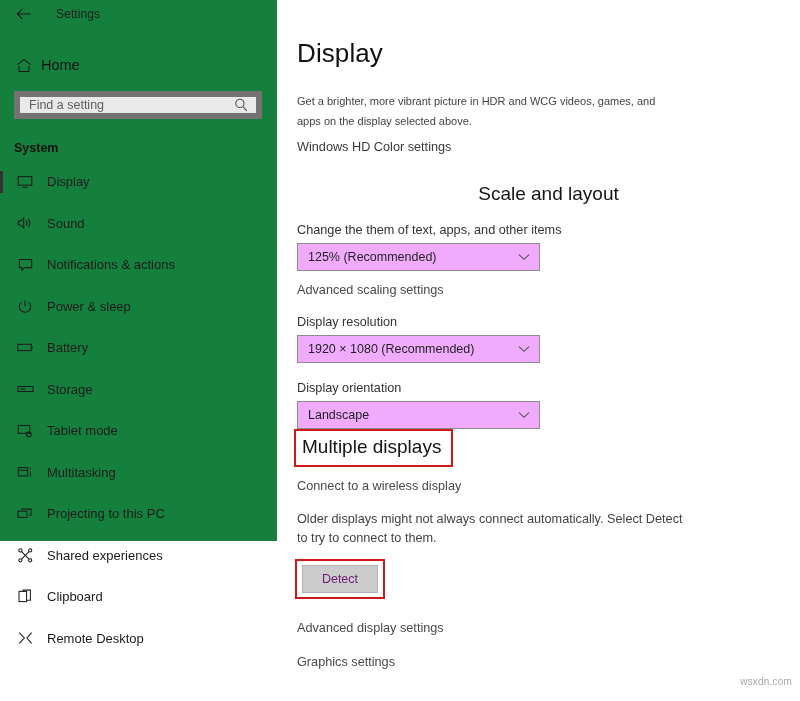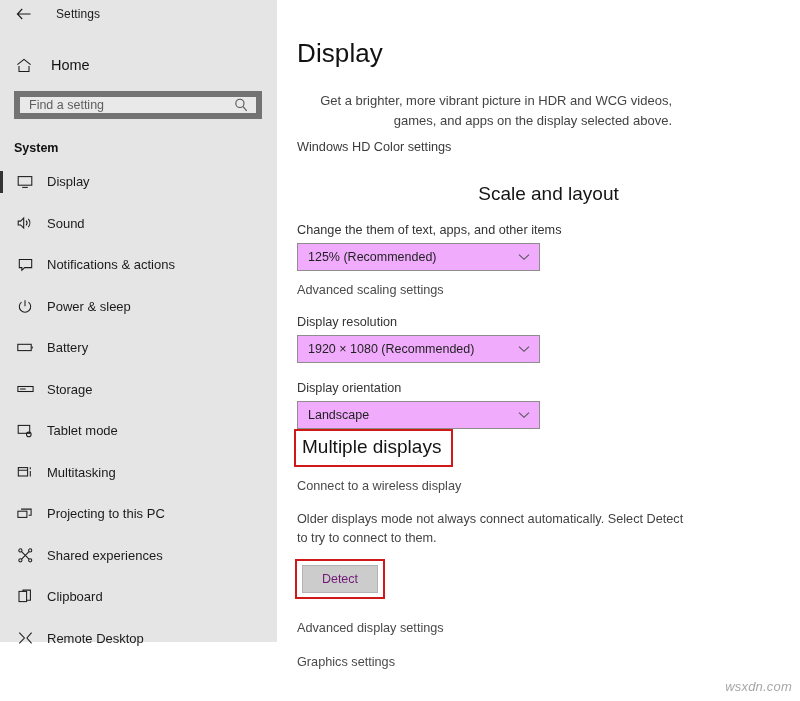--- a/index.html
+++ b/index.html
@@ -17,22 +17,22 @@
   .app {
     display: flex;
     width: 800px;
     height: 701px;
     position: relative;
   }
 
   
   .sidebar {
     width: 277px;
-    height: 642px;
-    background: #e5e5e5;
+    height: 541px;
+    background: #15803d;
     box-sizing: border-box;
     position: relative;
     flex: 0 0 277px;
   }
   .titlebar {
     height: 28px;
     display: flex;
     align-items: center;
     padding-left: 10px;
   }
@@ -62,21 +62,21 @@
   .home-icon {
     width: 20px;
     display: flex;
     align-items: center;
     justify-content: flex-start;
     color: #1b1b1b;
   }
   .home-label {
     font-size: 14.5px;
     color: #131313;
-    margin-left: 15px;
+    margin-left: 5px;
   }
 
   .search-wrap {
     margin: 12px 0 0 14px;
     width: 248px;
     height: 28px;
     background: #e9e9e9;
     border: 6px solid #737373;
     box-sizing: border-box;
     display: flex;
@@ -161,26 +161,25 @@
     padding-top: 38px;
   }
   .page-title {
     font-size: 26px;
     font-weight: normal;
     color: #111;
     margin: 0;
     letter-spacing: 0.1px;
   }
   .desc {
-    font-size: 13px;
+    font-size: 11px;
     color: #434343;
     line-height: 20px;
     margin-top: 22px;
     max-width: 375px;
-    text-align: right;
   }
   .link {
     font-size: 12.7px;
     color: #3a3a3a;
     margin-top: 9px;
     display: inline-block;
   }
   .h2 {
     font-size: 19px;
     font-weight: normal;
@@ -252,25 +251,24 @@
     cursor: pointer;
     padding: 0;
   }
   .bottom-links { margin-top: 22px; }
   .bottom-links .sub-link { display: block; margin-top: 0; }
   .bottom-links .sub-link + .sub-link { margin-top: 20px; }
 
   .watermark {
     position: absolute;
     right: 8px;
-    bottom: 7px;
-    font-size: 13px;
+    bottom: 14px;
+    font-size: 10px;
     color: #a8a8a8;
     letter-spacing: 0.2px;
-    font-style: italic;
   }
 </style>
 </head>
 <body>
 
 <div class="app">
 
   <div class="sidebar">
 
     <div class="titlebar">
@@ -475,21 +473,21 @@
           </svg>
         </span>
       </div>
 
       <div class="annot-heading-wrap">
         <h2 class="h2">Multiple displays</h2>
       </div>
 
       <div class="sub-link">Connect to a wireless display</div>
 
-      <div class="multi-desc">Older displays mode not always connect automatically. Select Detect to try to connect to them.</div>
+      <div class="multi-desc">Older displays might not always connect automatically. Select Detect to try to connect to them.</div>
 
       <div class="annot-btn-wrap">
         <button class="detect-btn">Detect</button>
       </div>
 
       <div class="bottom-links">
         <div class="sub-link">Advanced display settings</div>
         <div class="sub-link">Graphics settings</div>
       </div>
 

